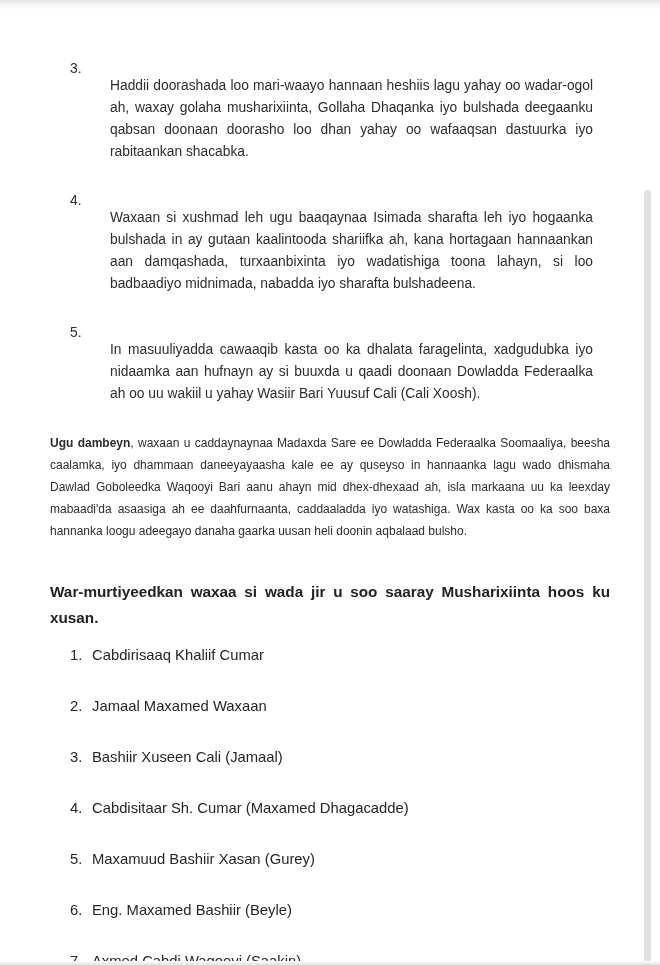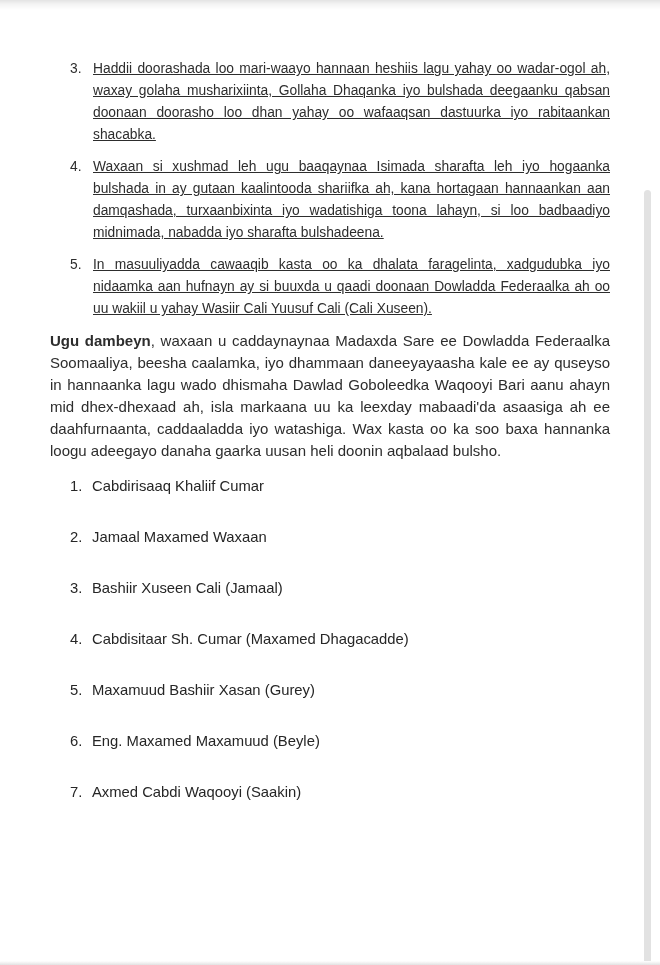--- a/index.html
+++ b/index.html
@@ -51,27 +51,26 @@
     font-size: 13.8px;
     line-height: 22px;
   }
   .point .num {
     flex: none;
     width: 23px;
     margin-left: 20px;
   }
   .point .ptext {
     flex: 1;
-    margin: 0;
+    margin: 17px;
     text-align: justify;
-    text-decoration: underline;
   }
   .closing {
     margin: 7px 0 0 0;
-    font-size: 15px;
+    font-size: 12px;
     line-height: 22px;
     text-align: justify;
   }
   .closing .lead {
     font-weight: bold;
   }
   .sign-heading {
     margin: 37px 0 0 0;
     font-size: 15.3px;
     line-height: 26px;
@@ -112,26 +111,27 @@
       <div class="point">
         <span class="num">3.</span>
         <p class="ptext">Haddii doorashada loo mari-waayo hannaan heshiis lagu yahay oo wadar-ogol ah, waxay golaha musharixiinta, Gollaha Dhaqanka iyo bulshada deegaanku qabsan doonaan doorasho loo dhan yahay oo wafaaqsan dastuurka iyo rabitaankan shacabka.</p>
       </div>
       <div class="point">
         <span class="num">4.</span>
         <p class="ptext">Waxaan si xushmad leh ugu baaqaynaa Isimada sharafta leh iyo hogaanka bulshada in ay gutaan kaalintooda shariifka ah, kana hortagaan hannaankan aan damqashada, turxaanbixinta iyo wadatishiga toona lahayn, si loo badbaadiyo midnimada, nabadda iyo sharafta bulshadeena.</p>
       </div>
       <div class="point">
         <span class="num">5.</span>
-        <p class="ptext">In masuuliyadda cawaaqib kasta oo ka dhalata faragelinta, xadgudubka iyo nidaamka aan hufnayn ay si buuxda u qaadi doonaan Dowladda Federaalka ah oo uu wakiil u yahay Wasiir Cali Yuusuf Cali (Cali Xuseen).</p>
+        <p class="ptext">In masuuliyadda cawaaqib kasta oo ka dhalata faragelinta, xadgudubka iyo nidaamka aan hufnayn ay si buuxda u qaadi doonaan Dowladda Federaalka ah oo uu wakiil u yahay Wasiir Bari Yuusuf Cali (Cali Xoosh).</p>
       </div>
     </div>
 
     <p class="closing"><strong class="lead">Ugu dambeyn</strong><span>, waxaan u caddaynaynaa Madaxda Sare ee Dowladda Federaalka Soomaaliya, beesha caalamka, iyo dhammaan daneeyayaasha kale ee ay quseyso in hannaanka lagu wado dhismaha Dawlad Goboleedka Waqooyi Bari aanu ahayn mid dhex-dhexaad ah, isla markaana uu ka leexday mabaadi'da asaasiga ah ee daahfurnaanta, caddaaladda iyo watashiga. Wax kasta oo ka soo baxa hannanka loogu adeegayo danaha gaarka uusan heli doonin aqbalaad bulsho.</span></p>
 
+    <h2 class="sign-heading">War-murtiyeedkan waxaa si wada jir u soo saaray Musharixiinta hoos ku xusan.</h2>
 
     <ul class="signatories">
       <li class="signatory">
         <span class="num">1.</span>
         <span class="name">Cabdirisaaq Khaliif Cumar</span>
       </li>
       <li class="signatory">
         <span class="num">2.</span>
         <span class="name">Jamaal Maxamed Waxaan</span>
       </li>
@@ -142,21 +142,21 @@
       <li class="signatory">
         <span class="num">4.</span>
         <span class="name">Cabdisitaar Sh. Cumar (Maxamed Dhagacadde)</span>
       </li>
       <li class="signatory">
         <span class="num">5.</span>
         <span class="name">Maxamuud Bashiir Xasan (Gurey)</span>
       </li>
       <li class="signatory">
         <span class="num">6.</span>
-        <span class="name">Eng. Maxamed Maxamuud (Beyle)</span>
+        <span class="name">Eng. Maxamed Bashiir (Beyle)</span>
       </li>
       <li class="signatory">
         <span class="num">7.</span>
         <span class="name">Axmed Cabdi Waqooyi (Saakin)</span>
       </li>
     </ul>
 
   </div>
 
   <div class="scrollbar-thumb"></div>

